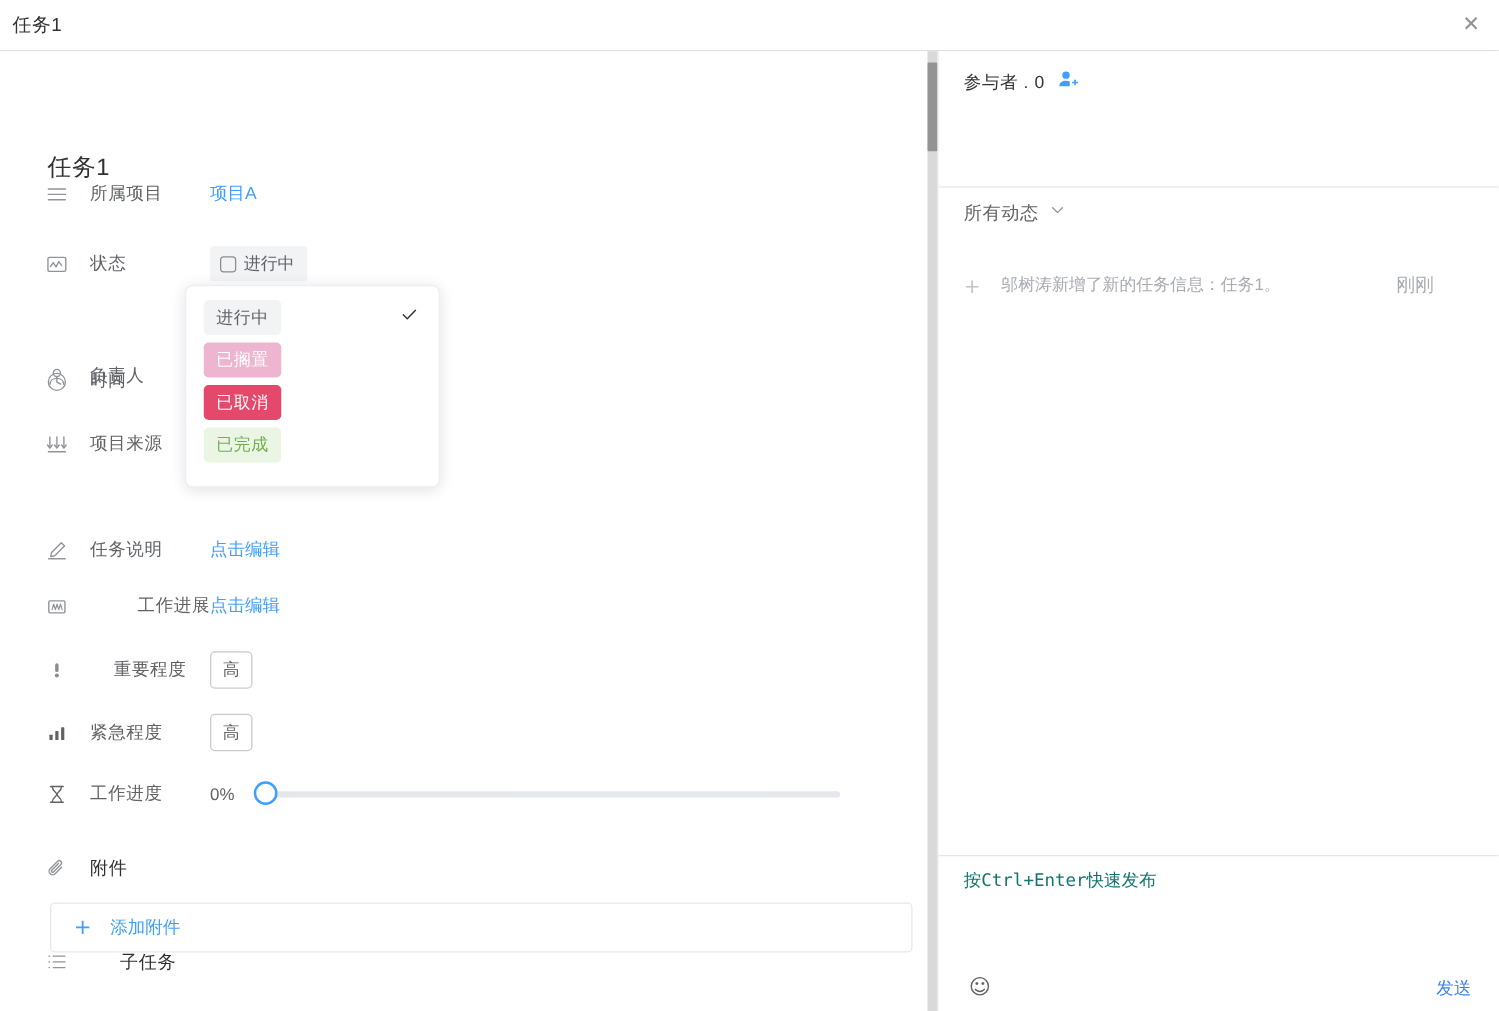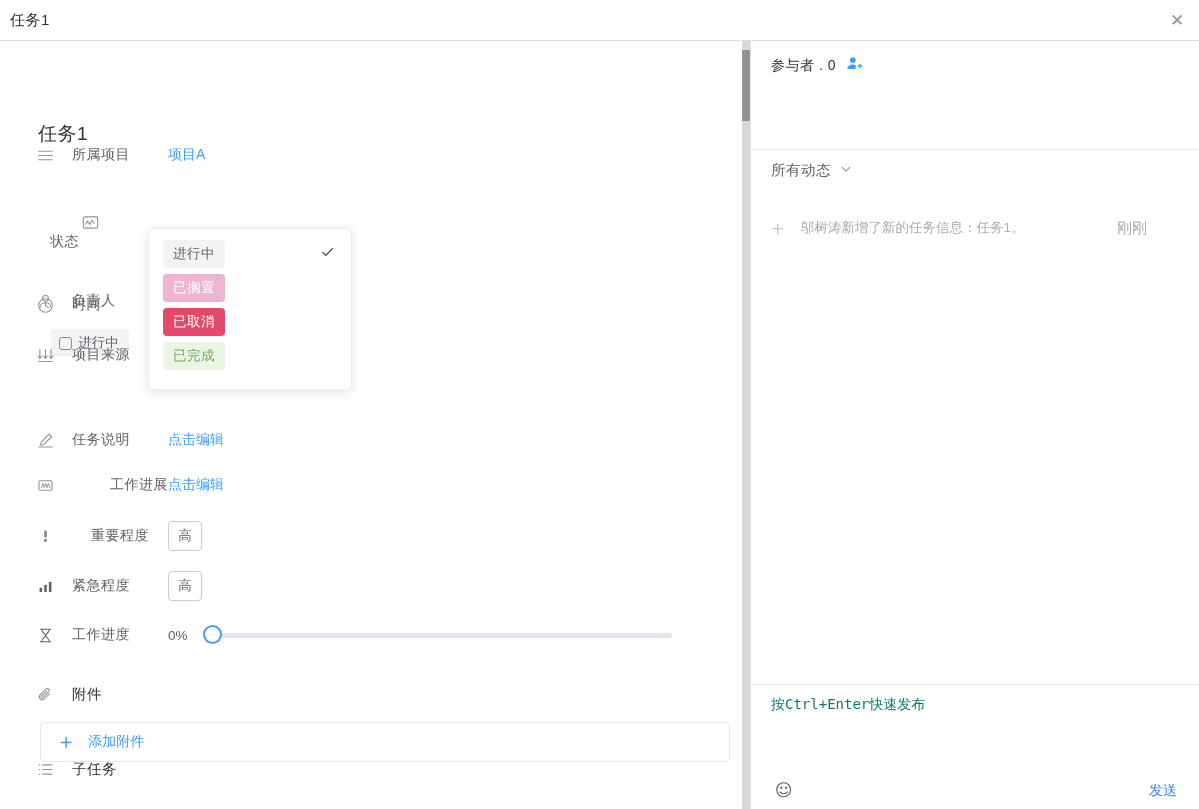--- a/index.html
+++ b/index.html
@@ -193,21 +193,21 @@
         <svg width="17" height="17" viewBox="0 0 20 20" fill="none" stroke="#909399" stroke-width="1.4" stroke-linecap="round">
           <line x1="2" y1="5" x2="18" y2="5"></line>
             <line x1="2" y1="10" x2="18" y2="10"></line>
             <line x1="2" y1="15" x2="18" y2="15"></line>
         </svg>
       </span>
       <span class="f-label">所属项目</span>
       <span class="f-value link-blue">项目A</span>
     </div>
 
-    <div class="field-row" style="top:170px;flex-direction:column;">
+    <div class="field-row" style="top:156px;">
       <span class="f-icon">
         <svg width="17" height="17" viewBox="0 0 20 20" fill="none" stroke="#909399" stroke-width="1.3">
           <rect x="1.6" y="3.4" width="16.8" height="13.2" rx="1.6"></rect>
           <polyline points="4,12 6.6,8.4 9.2,12.4 11.8,7.4 14.4,11" stroke-linecap="round" stroke-linejoin="round"></polyline>
         </svg>
       </span>
       <span class="f-label">状态</span>
       <span class="status-btn">
         <span class="sq"></span>
         <span class="st-txt">进行中</span>
@@ -320,21 +320,21 @@
           <path d="M14.4 9.2l-6 6a3.3 3.3 0 0 1-4.7-4.7l7-7a2.2 2.2 0 0 1 3.1 3.1l-7 7a1.1 1.1 0 0 1-1.6-1.6l6.3-6.3"></path>
         </svg>
       </span>
       <span class="sec-title">附件</span>
     </div>
     <div class="add-box" style="top:681px;">
       <span class="plus">+</span>
       <span class="add-txt">添加附件</span>
     </div>
 
-    <div class="sec-head" style="top:717px;">
+    <div class="sec-head" style="top:717px;gap:24px;">
       <span class="f-icon">
         <svg width="17" height="17" viewBox="0 0 20 20" fill="none" stroke="#909399" stroke-width="1.3" stroke-linecap="round">
           <line x1="6.6" y1="4.6" x2="17.6" y2="4.6"></line>
           <line x1="6.6" y1="10" x2="17.6" y2="10"></line>
           <line x1="6.6" y1="15.4" x2="17.6" y2="15.4"></line>
           <line x1="2.6" y1="4.6" x2="3.1" y2="4.6"></line>
           <line x1="2.6" y1="10" x2="3.1" y2="10"></line>
           <line x1="2.6" y1="15.4" x2="3.1" y2="15.4"></line>
         </svg>
       </span>

